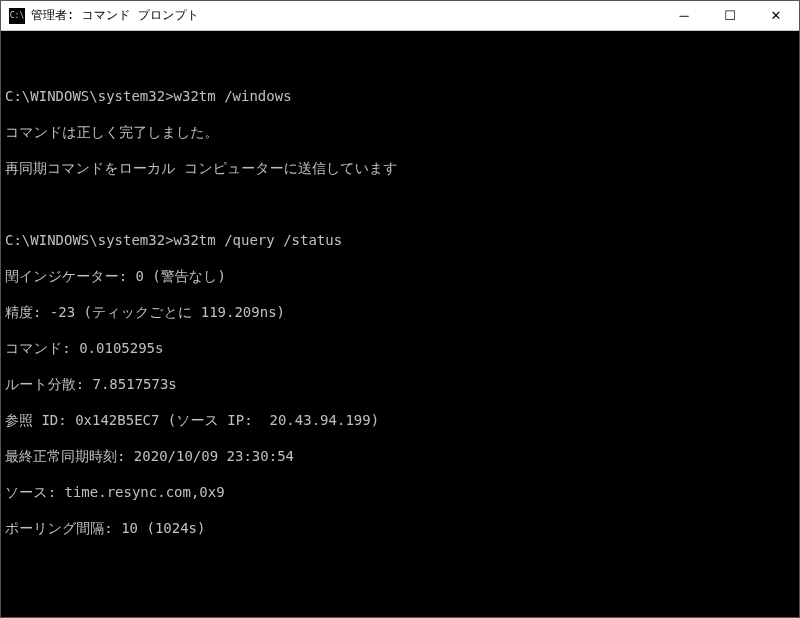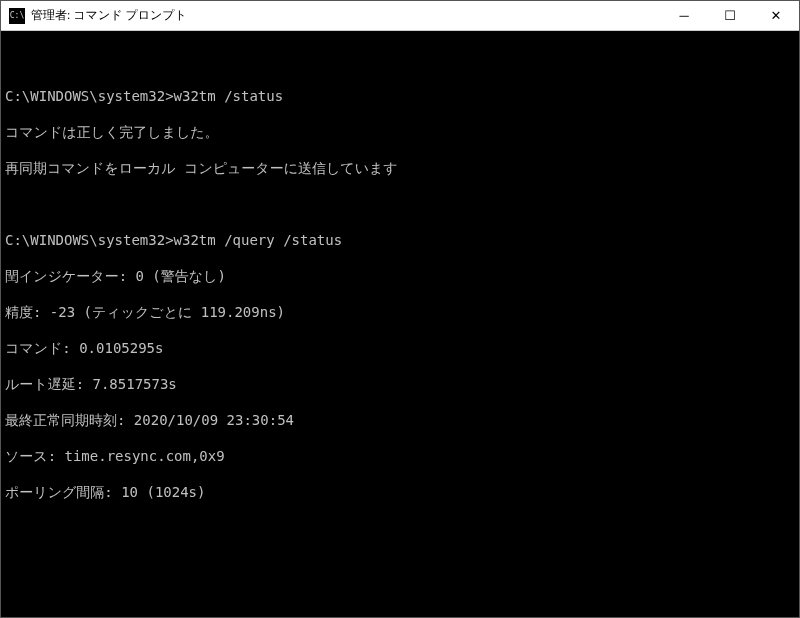--- a/index.html
+++ b/index.html
@@ -27,21 +27,21 @@
     align-items: center;
     justify-content: center;
     color: #ccc;
     font-size: 8px;
     font-family: monospace;
   }
   .titlebar .title {
     flex: 1;
     font-size: 12px;
     color: #000;
-    font-family: Liberation Serif, serif;
+    font-family: Liberation Mono, monospace;
   }
   .titlebar .controls {
     display: flex;
     height: 100%;
   }
   .titlebar .ctrl {
     width: 46px;
     height: 100%;
     display: flex;
     align-items: center;
@@ -68,29 +68,30 @@
   <div class="title">管理者: コマンド プロンプト</div>
   <div class="controls">
     <div class="ctrl">─</div>
     <div class="ctrl">☐</div>
     <div class="ctrl close">✕</div>
   </div>
 </div>
 
 <div class="terminal">
 <div class="line"></div>
-<div class="line"><span>C:\WINDOWS\system32&gt;</span><span>w32tm /status</span></div>
+<div class="line"><span>C:\WINDOWS\system32&gt;</span><span>w32tm /windows</span></div>
 <div class="line">コマンドは正しく完了しました。</div>
 <div class="line">再同期コマンドをローカル コンピューターに送信しています</div>
 <div class="line"></div>
 <div class="line"><span>C:\WINDOWS\system32&gt;</span><span>w32tm /query /status</span></div>
 <div class="line">閏インジケーター: 0 (警告なし)</div>
 <div class="line">精度: -23 (ティックごとに 119.209ns)</div>
 <div class="line">コマンド: 0.0105295s</div>
-<div class="line">ルート遅延: 7.8517573s</div>
+<div class="line">ルート分散: 7.8517573s</div>
+<div class="line">参照 ID: 0x142B5EC7 (ソース IP:  20.43.94.199)</div>
 <div class="line">最終正常同期時刻: 2020/10/09 23:30:54</div>
 <div class="line">ソース: time.resync.com,0x9</div>
 <div class="line">ポーリング間隔: 10 (1024s)</div>
 <div class="line"></div>
 
 
 
 
 
 

